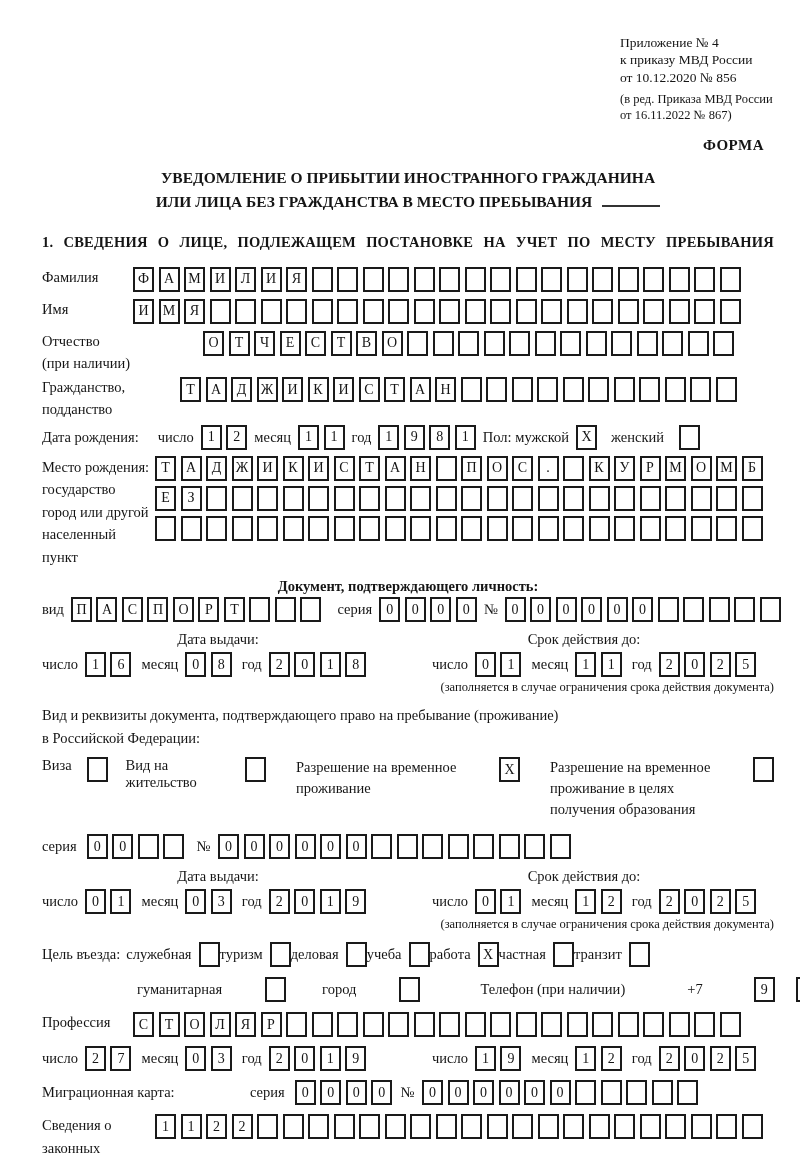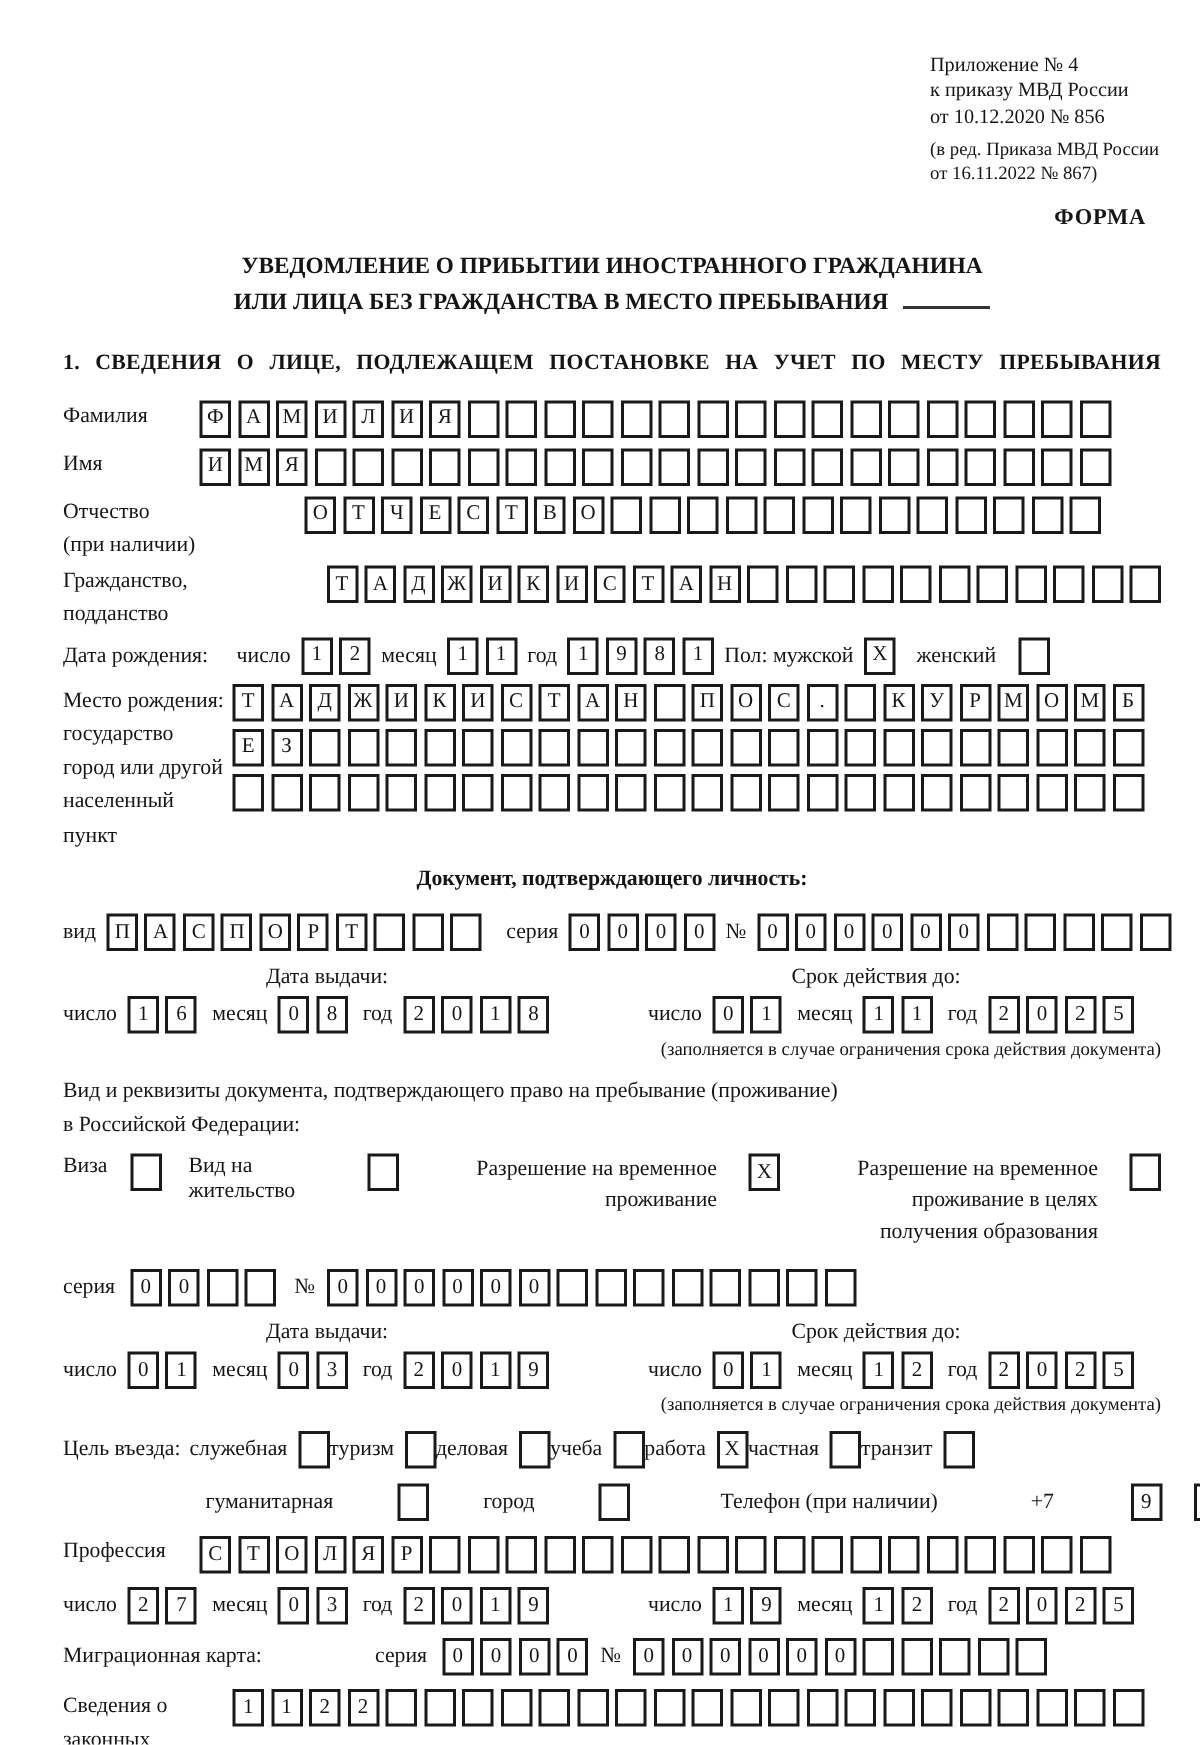--- a/index.html
+++ b/index.html
@@ -27,21 +27,21 @@
   .dcol-l{width:352px;flex:none;} .dcol-r{flex:1;}
   .dhead{text-align:center;font-size:14.5px;margin-bottom:4px;}
   .dgrp{display:flex;align-items:center;font-size:14.5px;}
   .dgrp .t{margin:0 7px 0 0;}
   .dgrp .cells{margin-right:10px;}
   .dgrp.ind{margin-left:38px;}
   .note{font-size:12.5px;text-align:right;margin-top:3px;}
   .para{font-size:14.5px;margin-top:9px;line-height:1.55;}
   .optrow{display:flex;align-items:flex-start;margin-top:8px;font-size:14.5px;}
   .optrow .cell{margin-left:9px;}
-  .opt-center{text-align:right;width:182px;line-height:1.45;flex:none;}
+  .opt-center{text-align:left;width:182px;line-height:1.45;flex:none;}
   .ml12{margin-left:12px;} .ml18{margin-left:18px;} .ml22{margin-left:22px;} .ml30{margin-left:30px;}
   .goalrow{display:flex;align-items:center;margin-top:10px;font-size:14.5px;}
   .goalrow .t{white-space:nowrap;}
   .goalrow .cell{margin:0 10px 0 7px;}
   .goalrow .cell:last-child{margin-right:0;}
   .phone-prefix{margin:0 8px 0 26px;}
   .seria-inline{display:flex;align-items:center;font-size:14.5px;margin-top:9px;}
 </style>
 </head>
 <body>
@@ -148,21 +148,21 @@
         <span class="cell"></span>
         <span class="cell"></span>
         <span class="cell"></span>
         <span class="cell"></span>
         <span class="cell"></span>
         <span class="cell"></span>
         <span class="cell"></span>
       </div>
   </div>
 
-  <div class="frow" style="margin-top:3px;justify-content:space-between;">
+  <div class="frow" style="margin-top:3px;">
     <div class="flabel lw138">
       <div>Гражданство,</div>
       <div>подданство</div>
     </div>
     <div class="cells">
         <span class="cell">Т</span>
         <span class="cell">А</span>
         <span class="cell">Д</span>
         <span class="cell">Ж</span>
         <span class="cell">И</span>
@@ -299,21 +299,21 @@
           <span class="cell"></span>
           <span class="cell"></span>
           <span class="cell"></span>
           <span class="cell"></span>
         </div>
     </div>
   </div>
 
   <div class="doc-heading">Документ, подтверждающего личность:</div>
 
-  <div class="inl" style="margin-top:14px;">
+  <div class="inl" style="margin-top:2px;">
     <span class="t lw78" style="display:inline-block;">вид</span>
     <span class="cells">
         <span class="cell">П</span>
         <span class="cell">А</span>
         <span class="cell">С</span>
         <span class="cell">П</span>
         <span class="cell">О</span>
         <span class="cell">Р</span>
         <span class="cell">Т</span>
         <span class="cell"></span>

